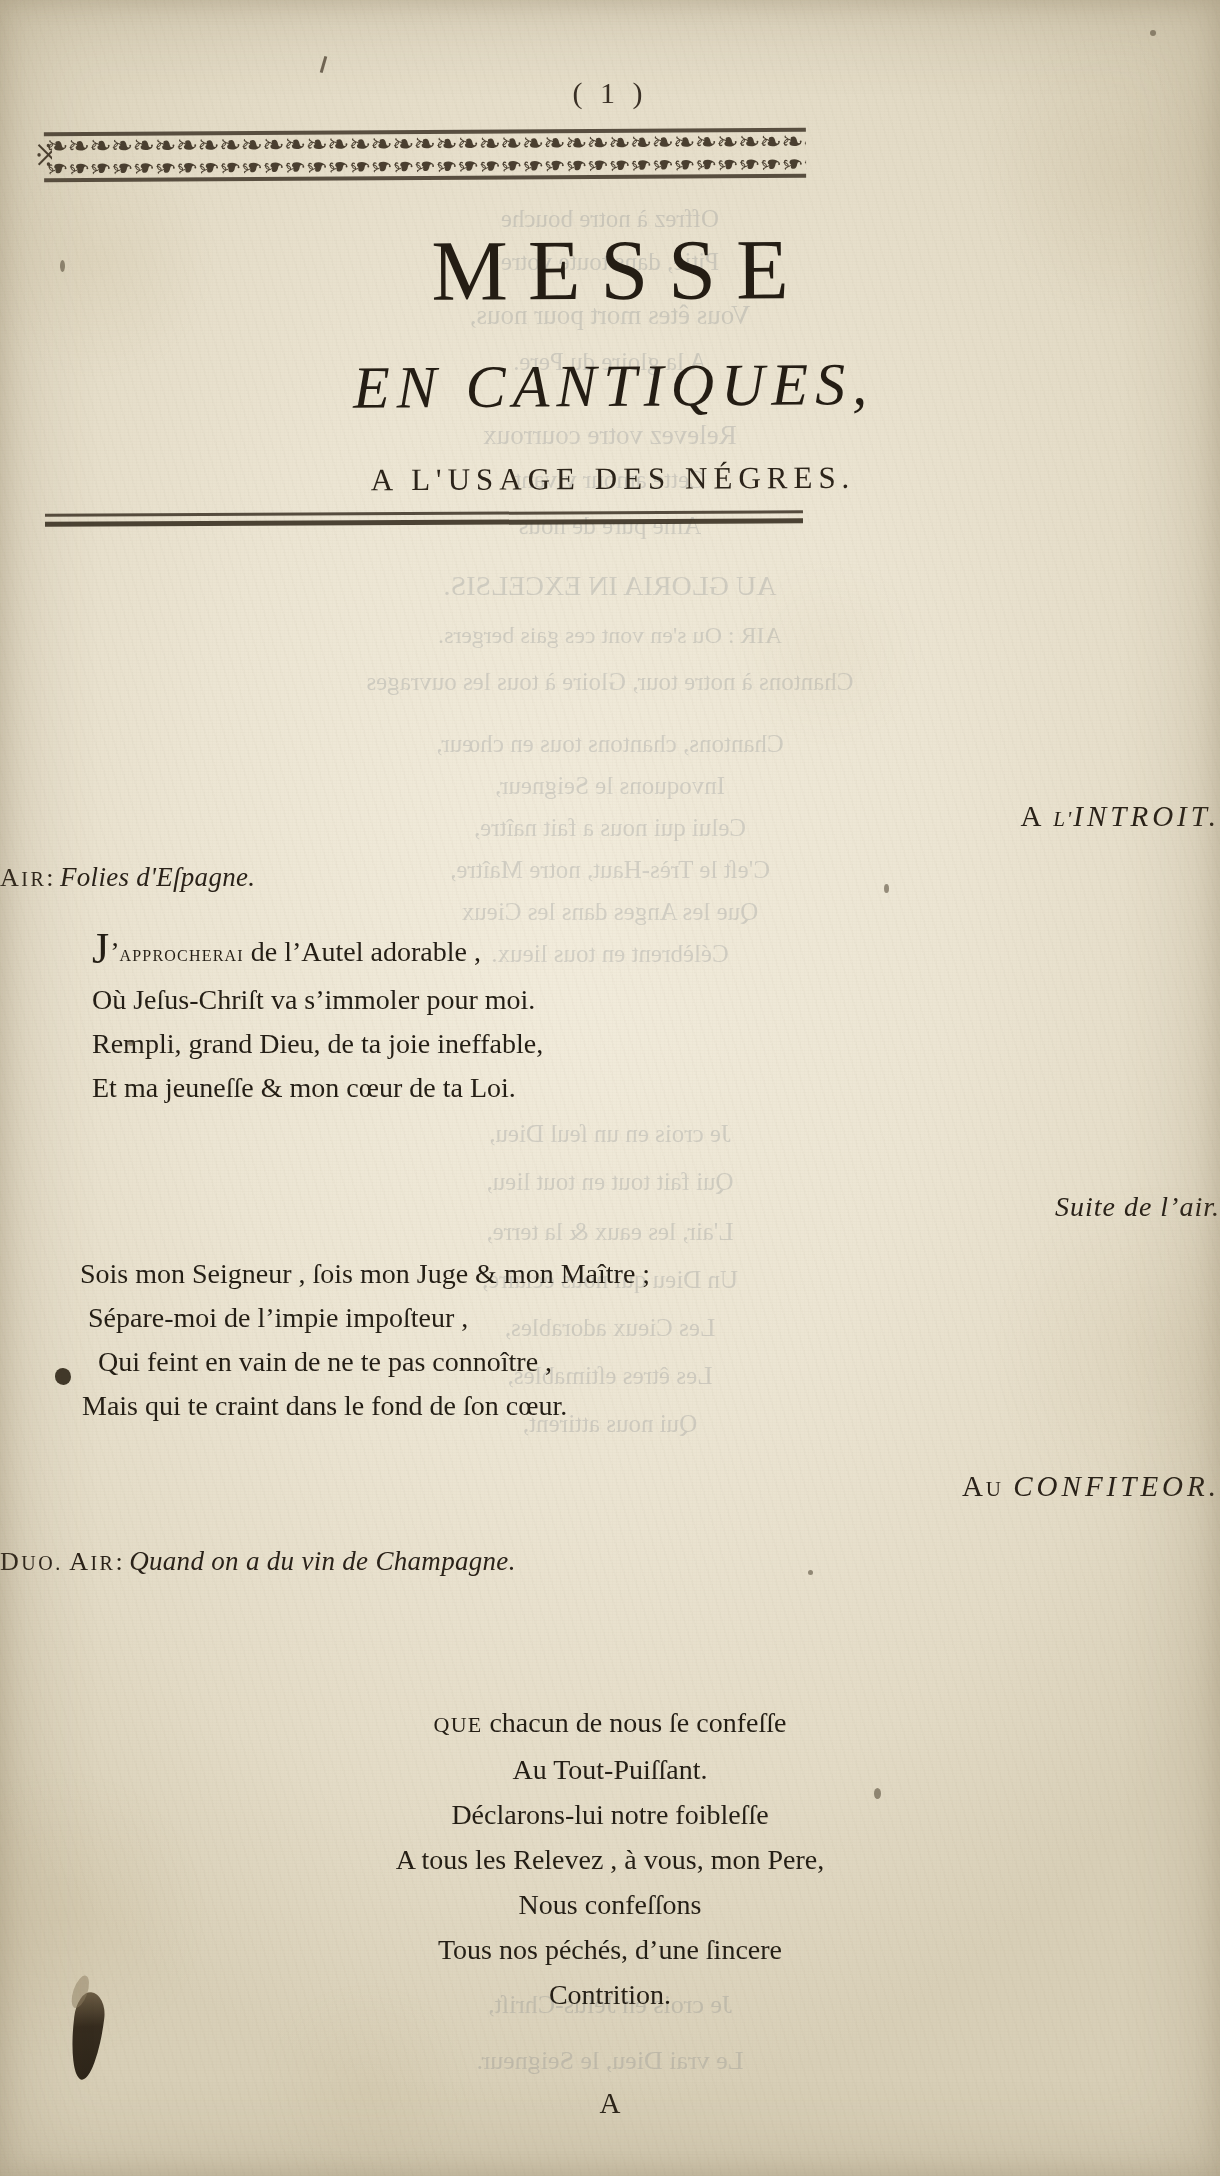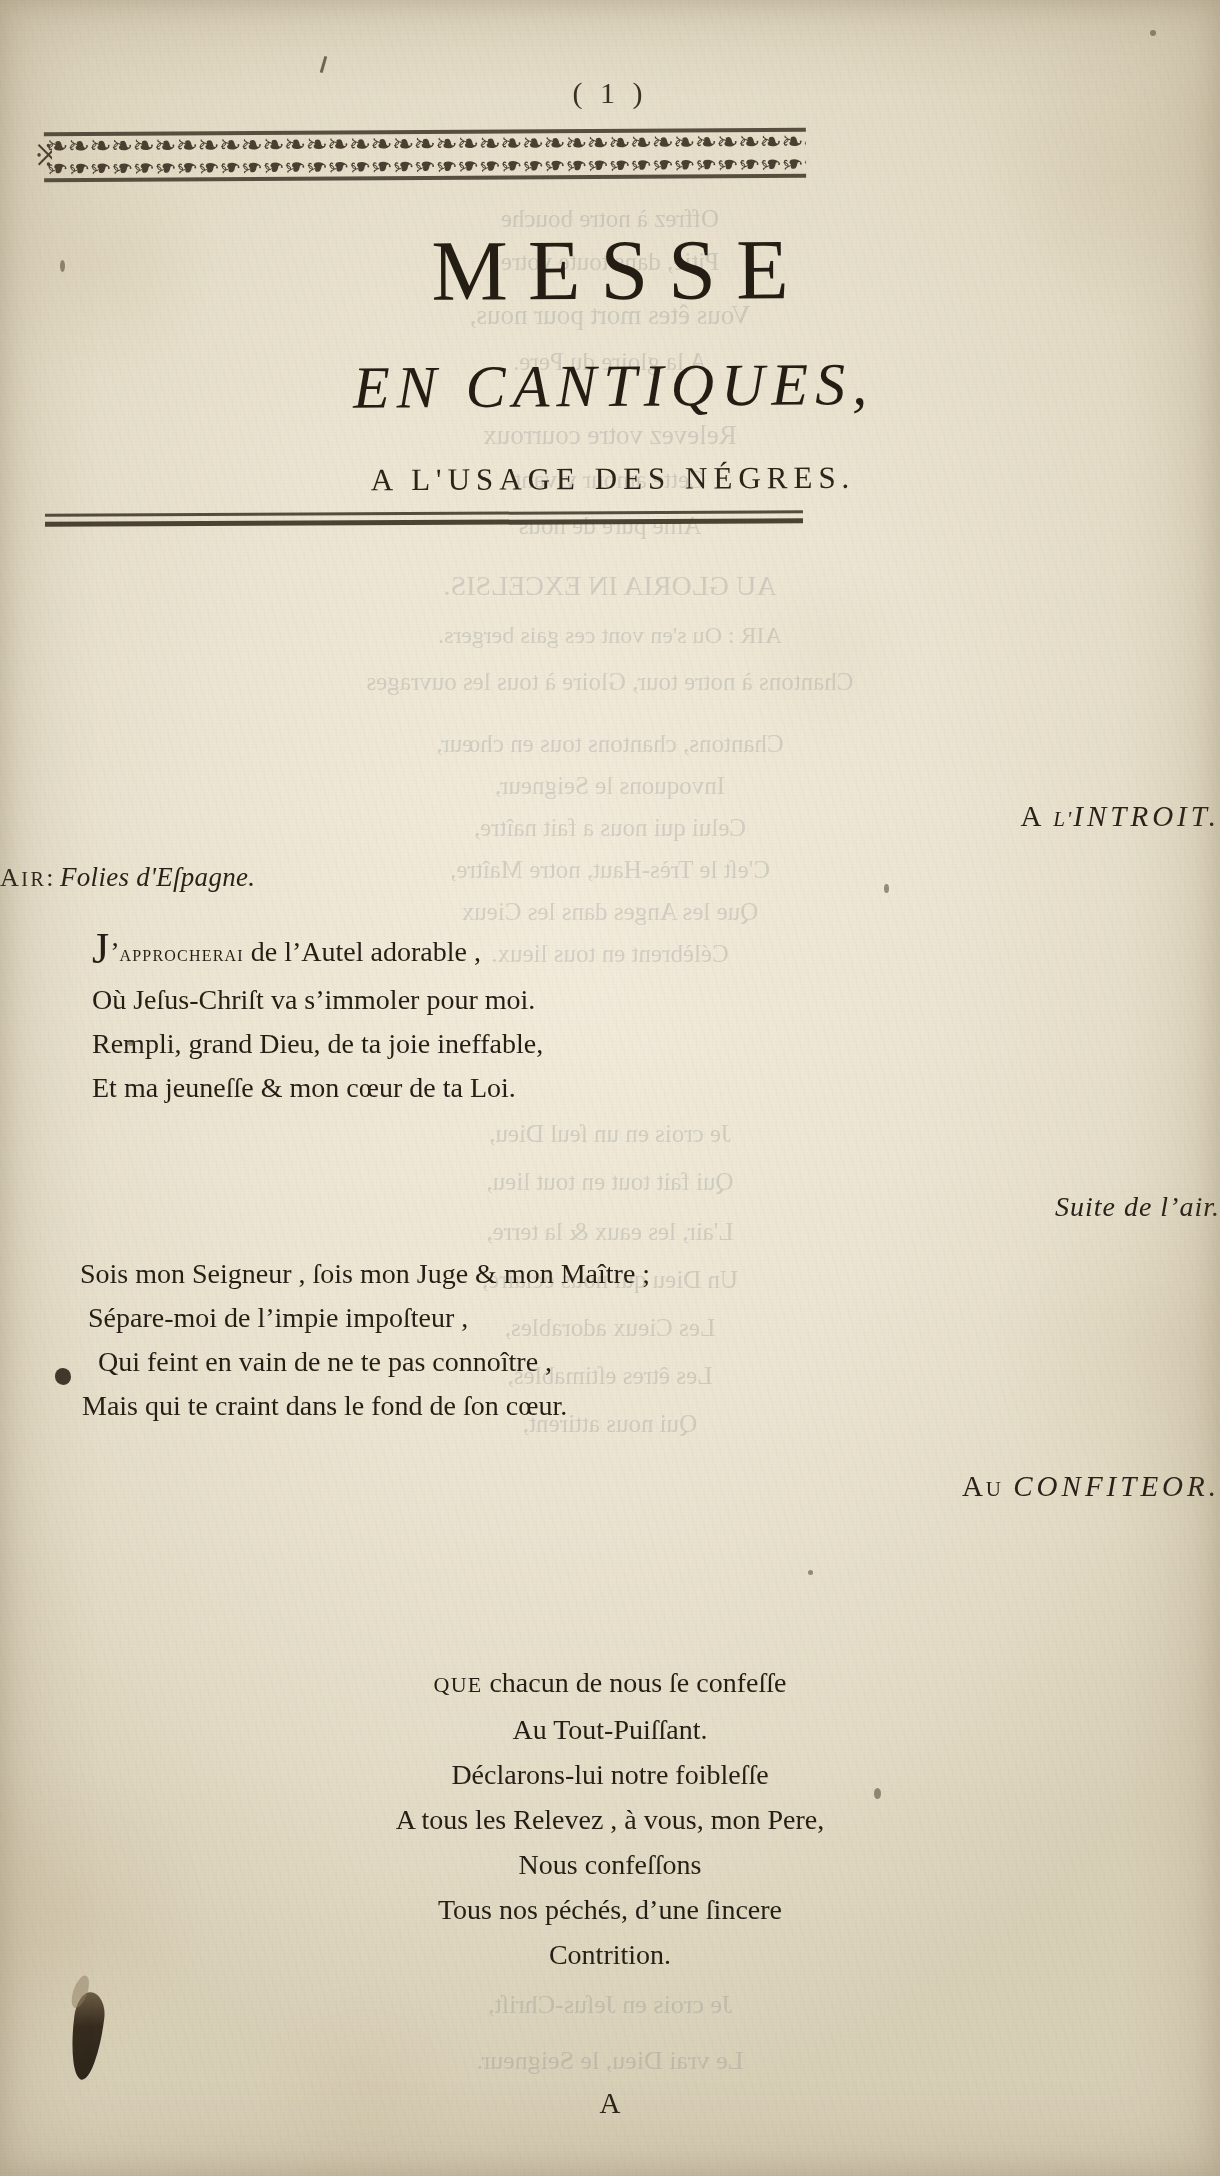--- a/index.html
+++ b/index.html
@@ -362,22 +362,27 @@
     <div class="ln" style="padding-left:18px;">Qui feint en vain de ne te pas connoître ,</div>
     <div class="ln" style="padding-left:2px;">Mais qui te craint dans le fond de ſon cœur.</div>
   </div>
   <div id="margin-blot-small"></div>
 
   <div class="content sec-head" style="top:1470px;">
     <span><span>A</span><span class="smallcap">U</span></span>
     <span class="ital">CONFITEOR.</span>
   </div>
 
-
-  <div class="content stanza-c" style="top:1660px;">
+  <div class="content air-line" style="top:1546px;">
+    <span class="lab"><span class="big">D</span><span>UO.</span></span>
+    <span class="lab"><span class="big">A</span><span>IR</span></span><span>:</span>
+    <span class="tune">Quand on a du vin de Champagne.</span>
+  </div>
+
+  <div class="content stanza-c" style="top:1700px;">
     <div class="ln"><span class="sc">QUE</span> <span>chacun de nous ſe confeſſe</span></div>
     <div class="ln ind">Au Tout-Puiſſant.</div>
     <div class="ln">Déclarons-lui notre foibleſſe</div>
     <div class="ln">A tous les Relevez , à vous, mon Pere,</div>
     <div class="ln ind">Nous confeſſons</div>
     <div class="ln">Tous nos péchés, d’une ſincere</div>
     <div class="ln ind">Contrition.</div>
   </div>
 
   <div id="signature">A</div>

